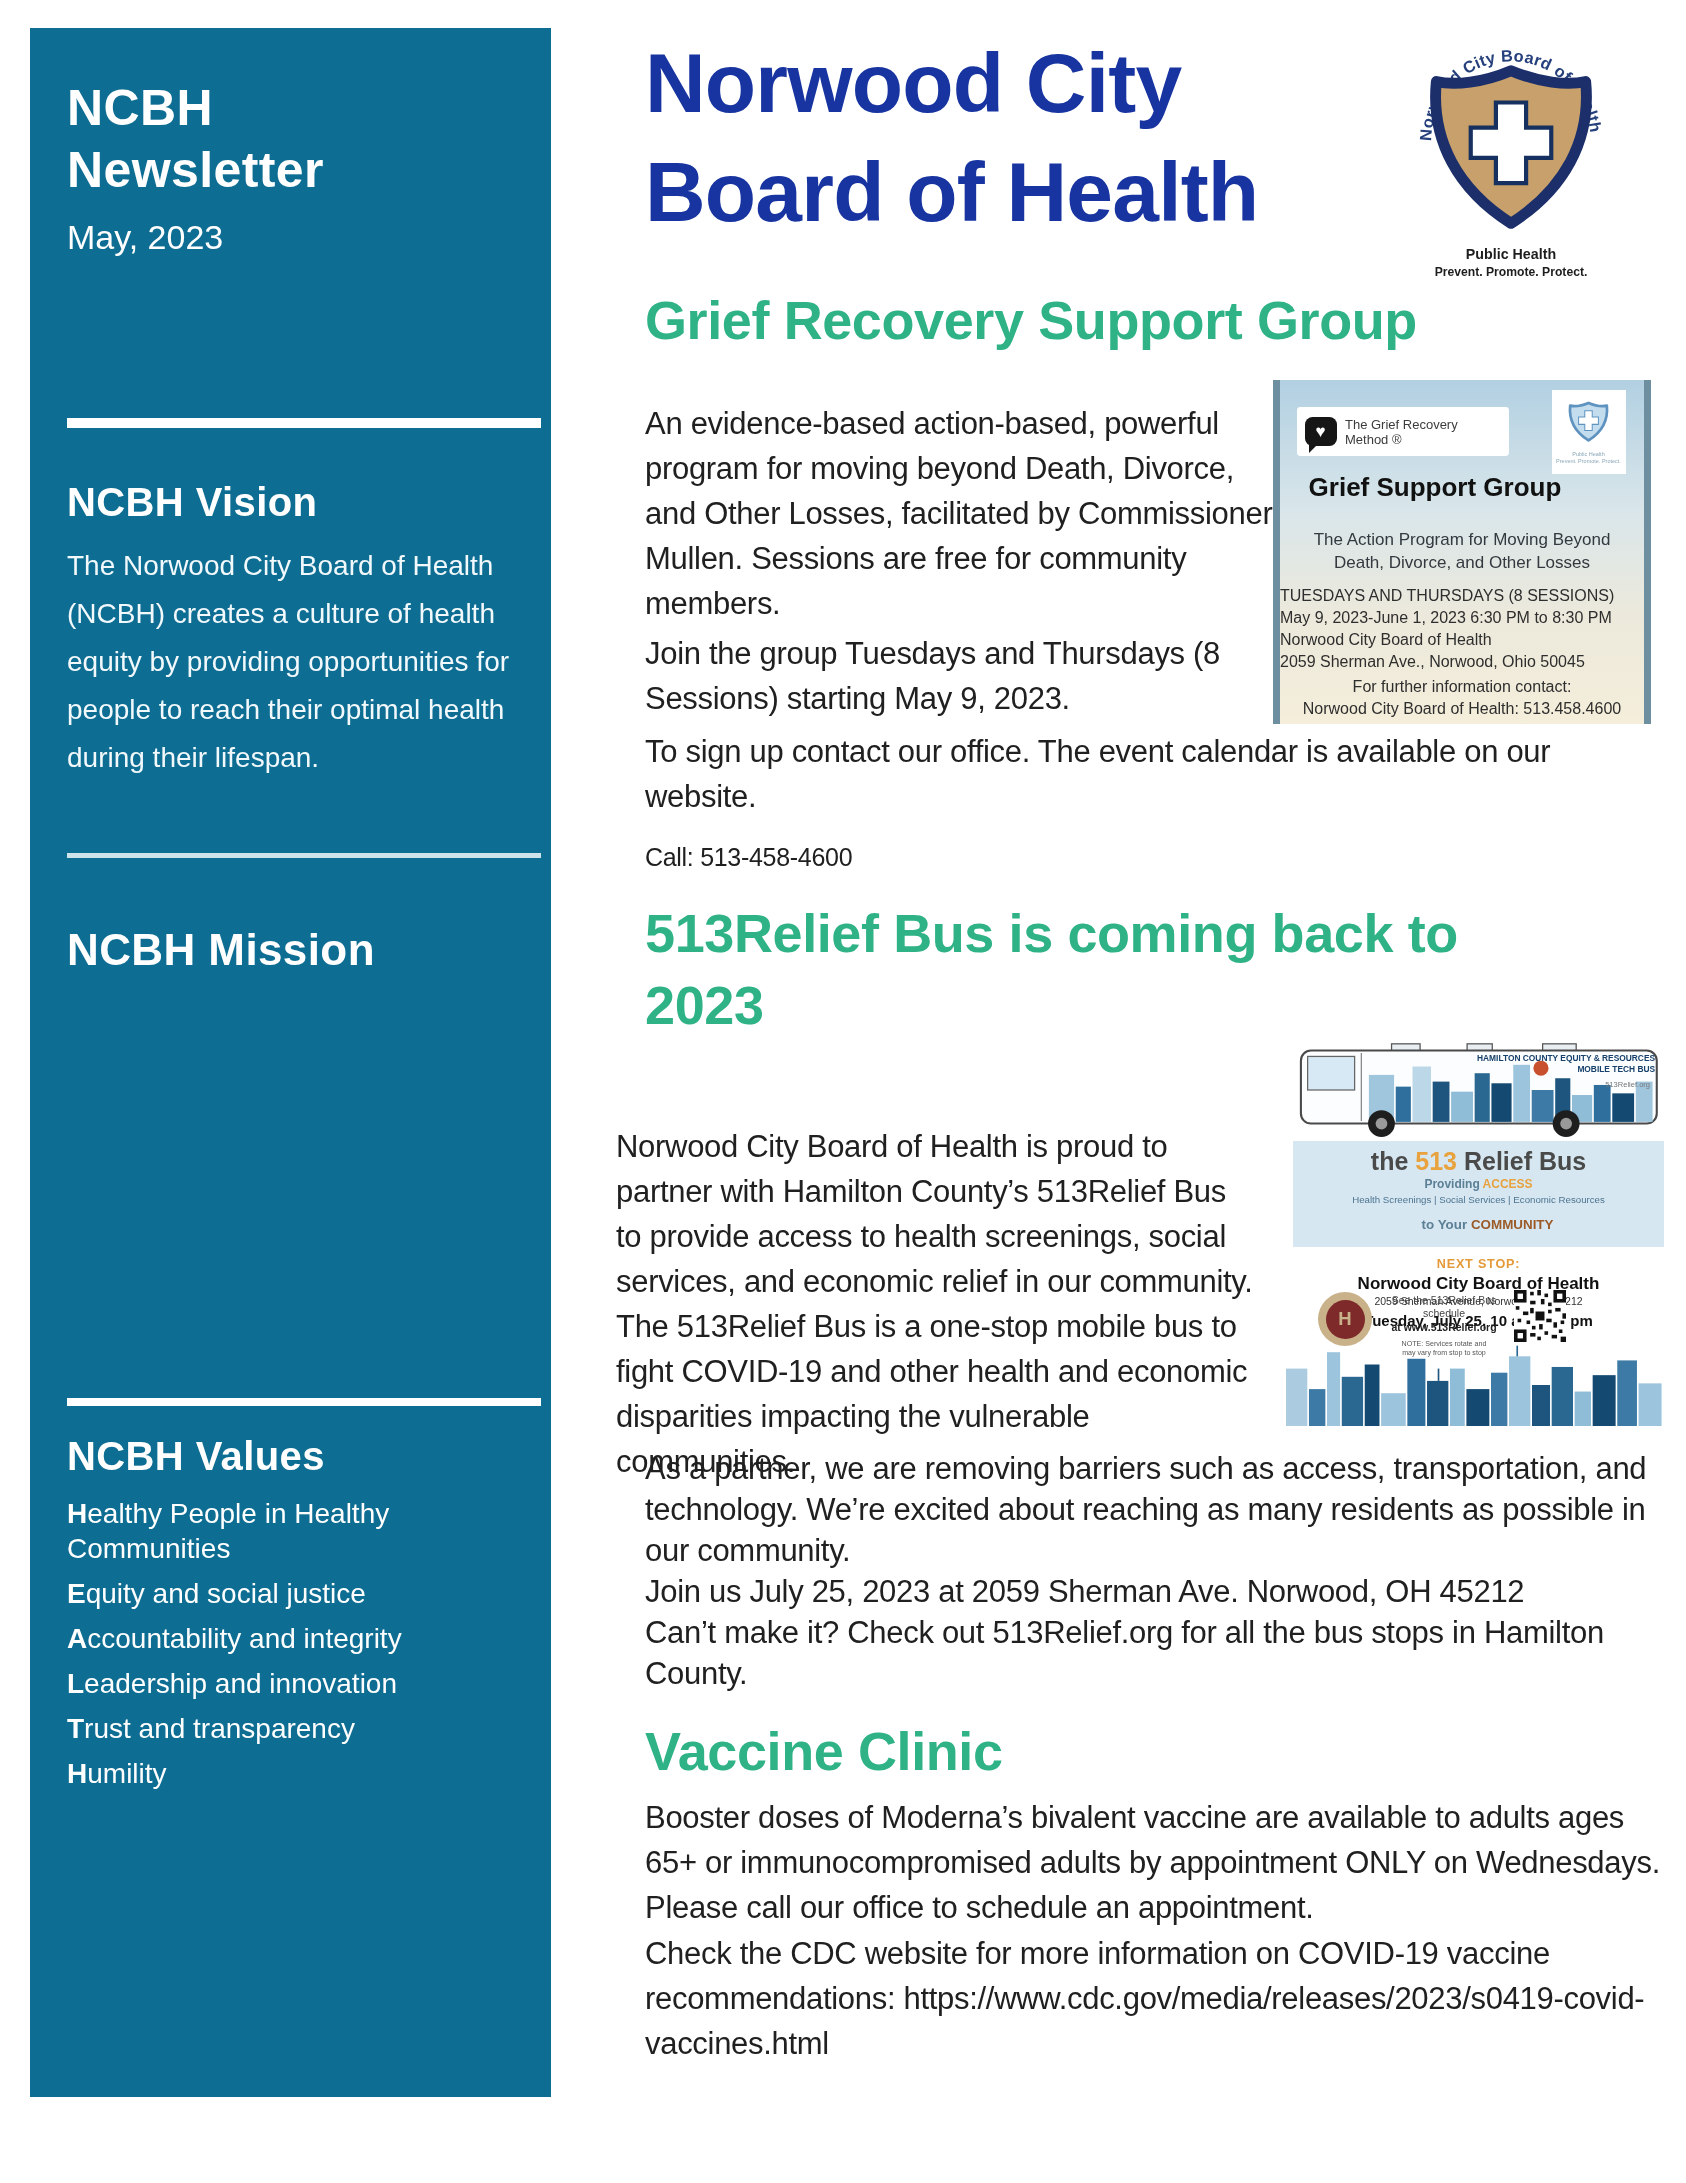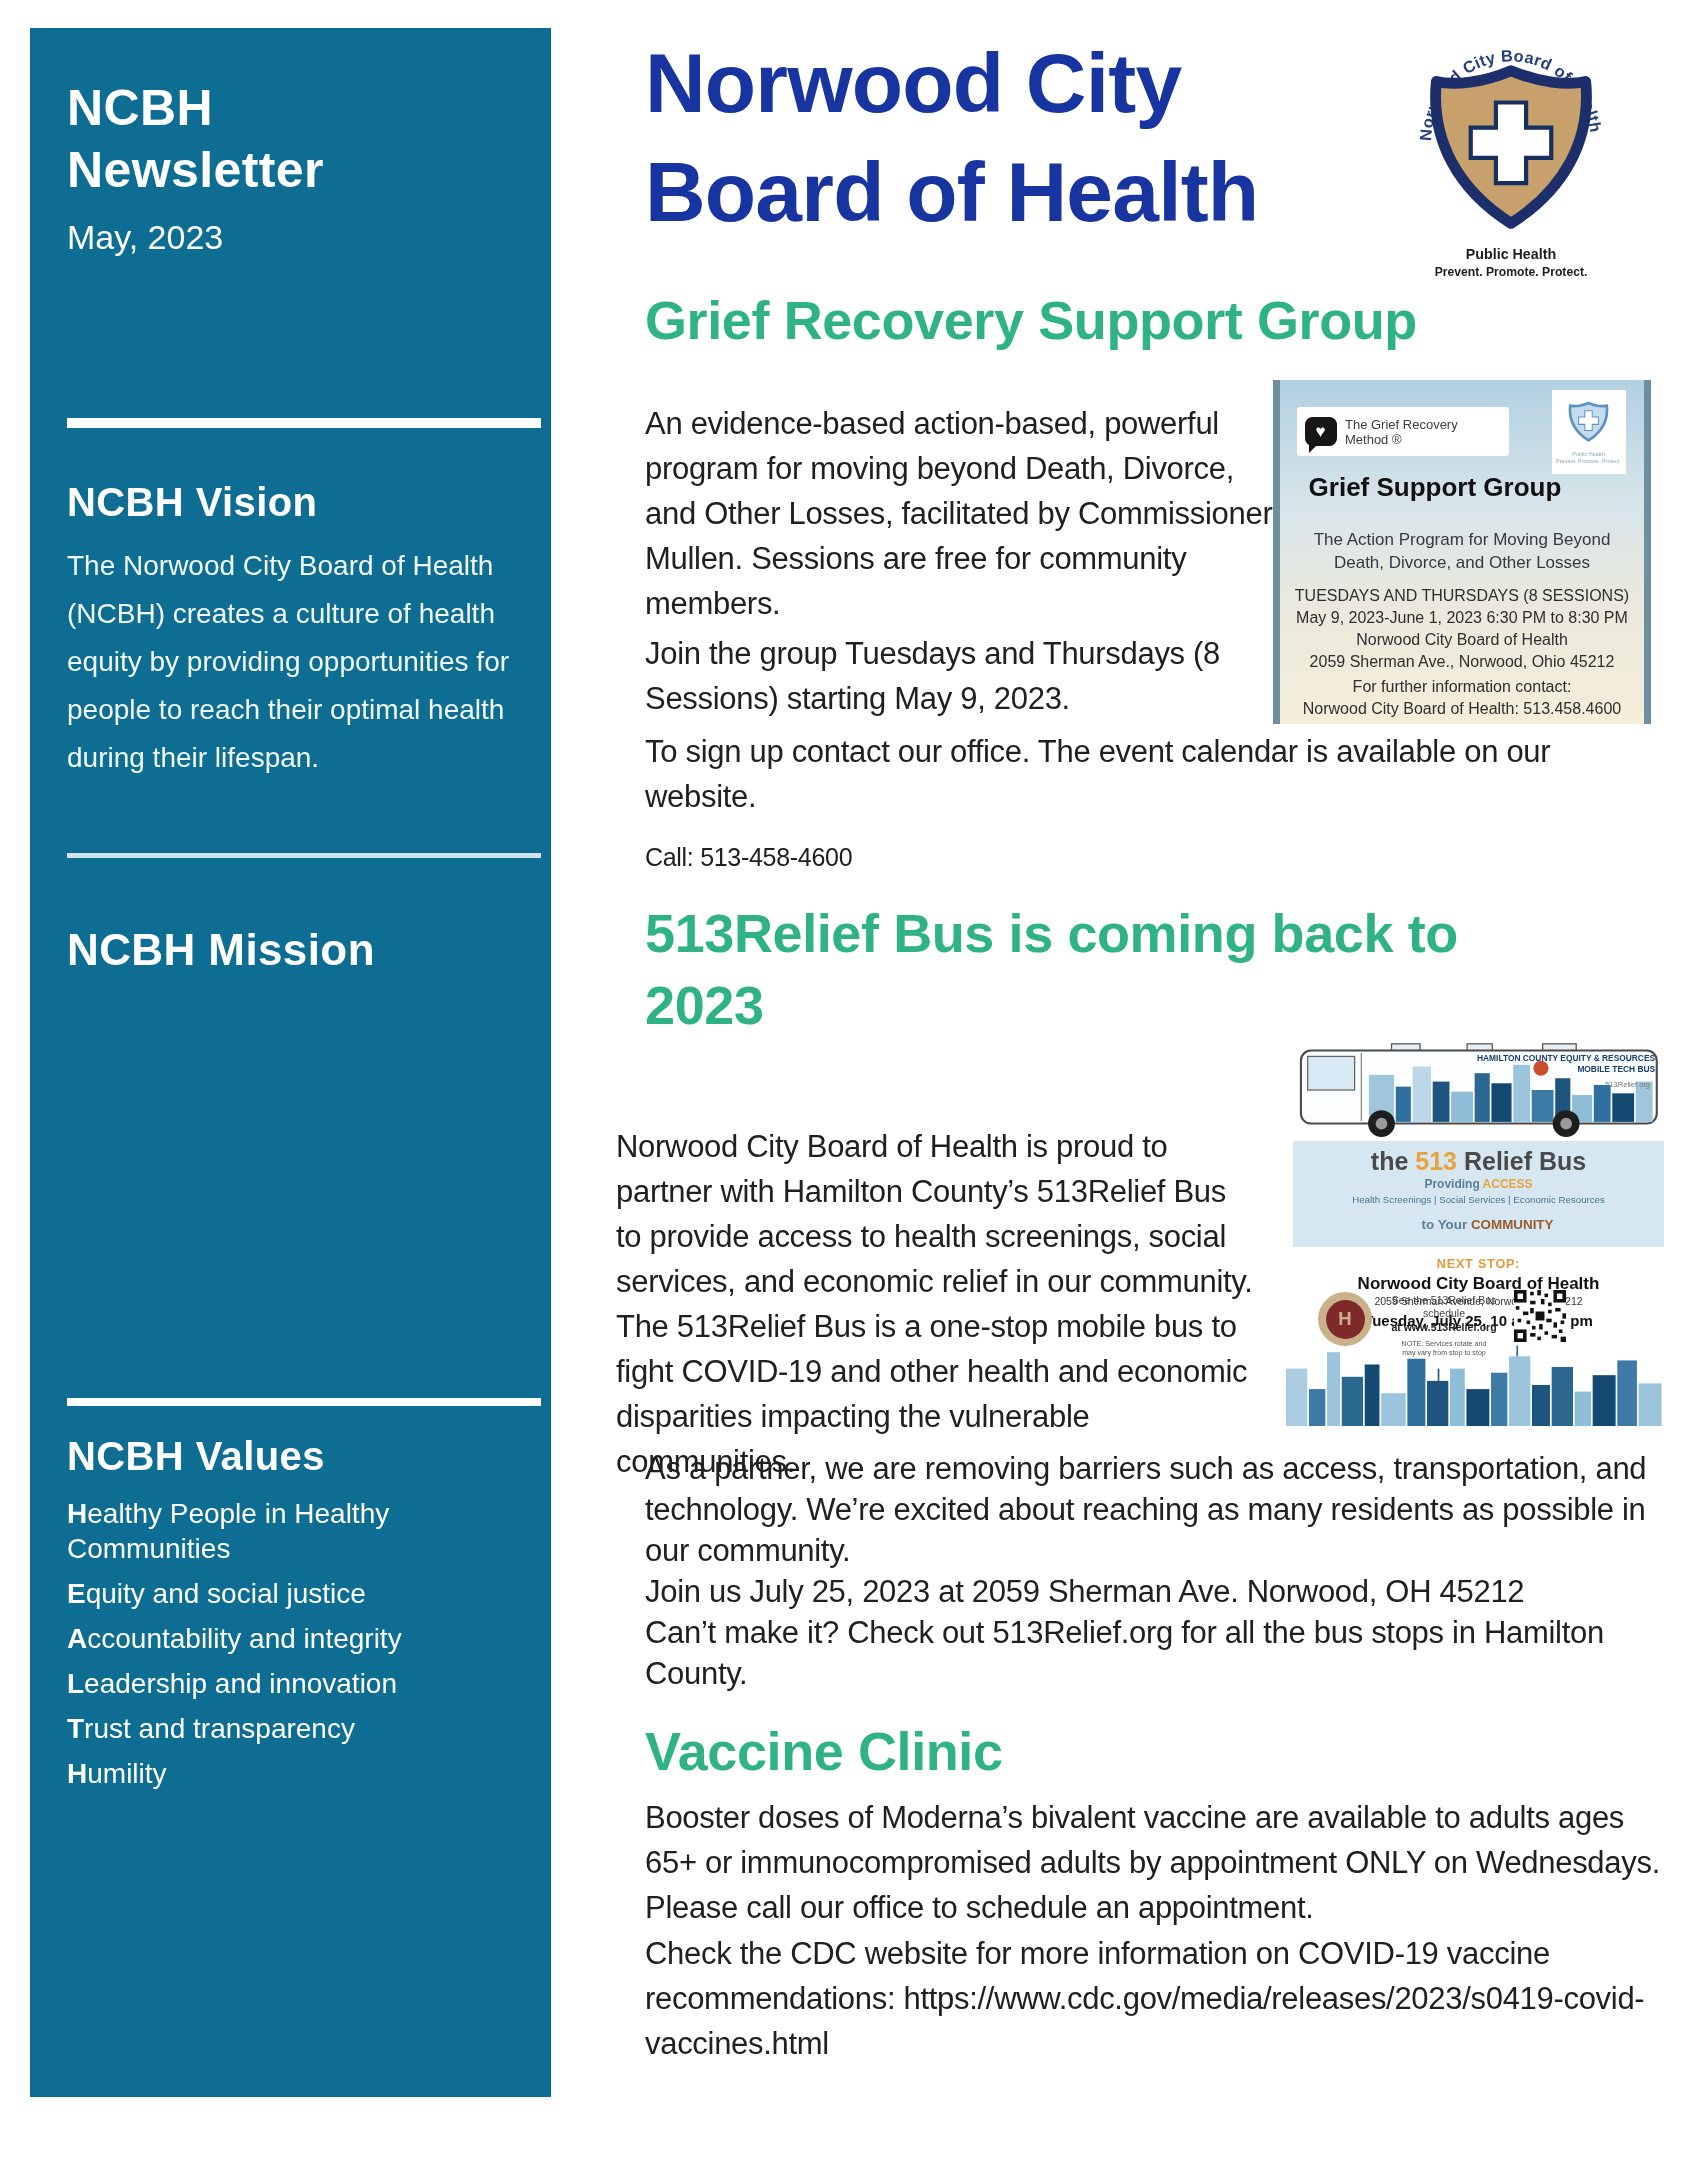--- a/index.html
+++ b/index.html
@@ -60,21 +60,21 @@
   .heart-badge { flex:0 0 auto; width:32px; height:29px; background:#161616; border-radius:7.6px; position:relative;
                  color:#ffffff; font-size:17px; display:flex; align-items:center; justify-content:center; }
   .heart-badge:after { content:""; position:absolute; left:4.2px; bottom:-6.7px; border:5px solid transparent;
                  border-top-color:#161616; border-left-color:#161616; }
   .gcard-brand-text { font-size:13px; color:#3c3c3c; }
   .gcard-logo { position:absolute; right:18.5px; top:10px; width:74px; height:84px; background:#ffffff;
                 display:flex; flex-direction:column; align-items:center; justify-content:center; }
   .gcard-logo .mini-tag { font-size:5.5px; color:#8aa7b8; line-height:6.7px; text-align:center; }
   .gcard-title { position:absolute; left:28.6px; top:92px; font-size:26px; font-weight:700; color:#111111; }
   .gcard-sub { position:absolute; left:0; right:0; top:148px; text-align:center; font-size:17px; line-height:23px; color:#33393f; }
-  .gcard-sched { position:absolute; left:0; right:0; top:205px; text-align:center; font-size:16px; line-height:22px; color:#2e2e2e; }
+  .gcard-sched { position:absolute; left:0; right:0; top:205px; font-size:16px; line-height:22px; color:#2e2e2e; }
   .gcard-contact { position:absolute; left:0; right:0; top:296px; text-align:center; font-size:16px; line-height:22px; color:#2e2e2e; }
 
   
   .bflyer { position:absolute; left:1286px; top:1040px; width:385px; height:391px; background:#ffffff; }
   .bus-art { position:absolute; left:3.4px; top:3.4px; width:378px; height:94px; }
   .bbanner { position:absolute; left:6.7px; right:6.7px; top:101px; height:106px; background:#d6e7f1; text-align:center; padding-top:5.9px; }
   .bb-title { font-size:25px; font-weight:700; color:#4a4a4a; }
   .bb-513 { color:#e8a23e; }
   .bb-prov { font-size:12px; color:#5b7f95; font-weight:700; margin-top:1px; }
   .bb-access { color:#e8a23e; }
@@ -168,21 +168,21 @@
     </div>
     <div class="gcard-title">Grief Support Group</div>
     <div class="gcard-sub">
       <div>The Action Program for Moving Beyond</div>
       <div>Death, Divorce, and Other Losses</div>
     </div>
     <div class="gcard-sched">
       <div>TUESDAYS AND THURSDAYS (8 SESSIONS)</div>
       <div>May 9, 2023-June 1, 2023  6:30 PM to 8:30 PM</div>
       <div>Norwood City Board of Health</div>
-      <div>2059 Sherman Ave., Norwood, Ohio 45212</div>
+      <div>2059 Sherman Ave., Norwood, Ohio 50045</div>
     </div>
     <div class="gcard-contact">
       <div>For further information contact:</div>
       <div>Norwood City Board of Health:  513.458.4600</div>
     </div>
   </div>
 
   <p class="body-text signup">To sign up contact our office. The event calendar is available on our website.</p>
   <p class="body-text call">Call: 513-458-4600</p>
 

